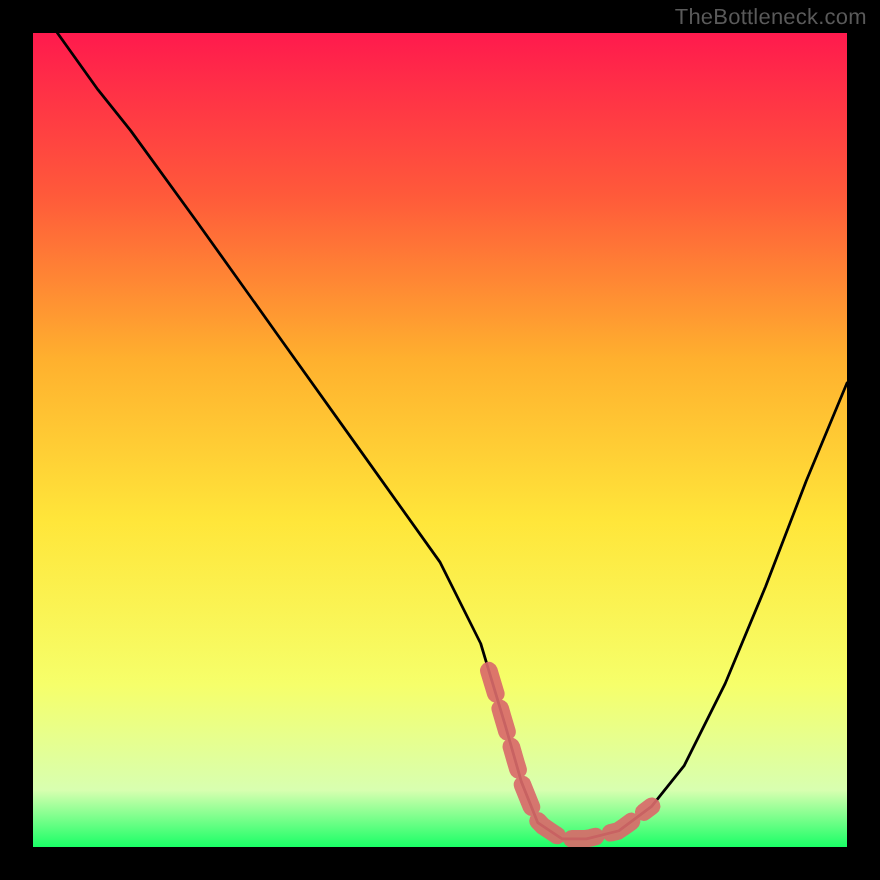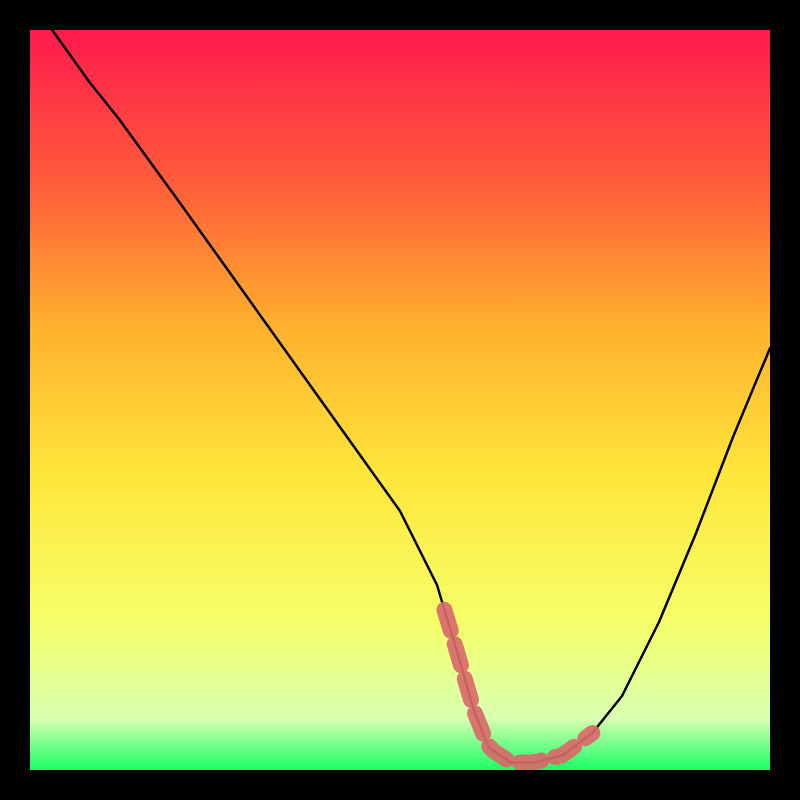--- a/index.html
+++ b/index.html
@@ -33,20 +33,21 @@
     top: 30px;
     width: 740px;
     height: 740px;
   }
   svg { display: block; }
 </style>
 </head>
 <body>
 
 <div class="frame">
+  <div class="watermark">TheBottleneck.com</div>
   <div class="plot">
     <svg id="chart-svg" width="740" height="740" viewBox="0 0 740 740" preserveAspectRatio="none">
         <defs>
           <linearGradient id="bg-grad" x1="0" y1="0" x2="0" y2="1">
             <stop offset="0%" stop-color="#ff1a4d"></stop>
             <stop offset="20%" stop-color="#ff5a3a"></stop>
             <stop offset="40%" stop-color="#ffb02e"></stop>
             <stop offset="60%" stop-color="#ffe63a"></stop>
             <stop offset="80%" stop-color="#f6ff6a"></stop>
             <stop offset="93%" stop-color="#d8ffb0"></stop>

